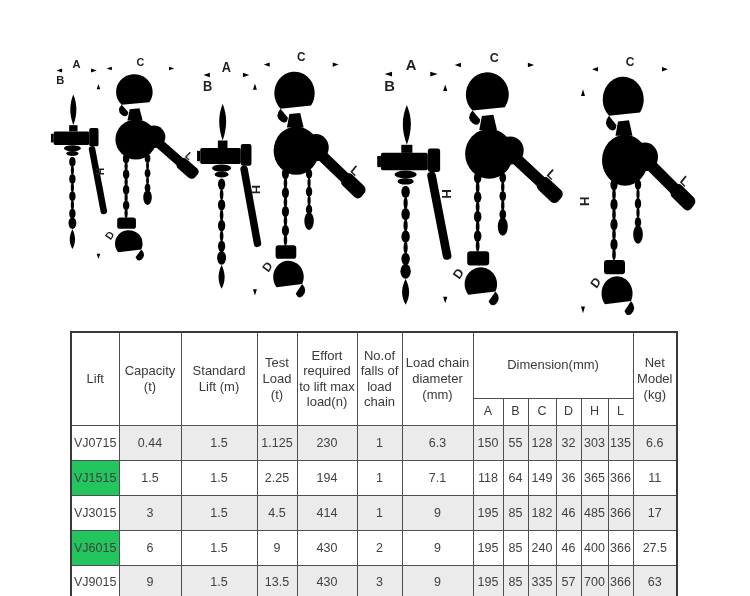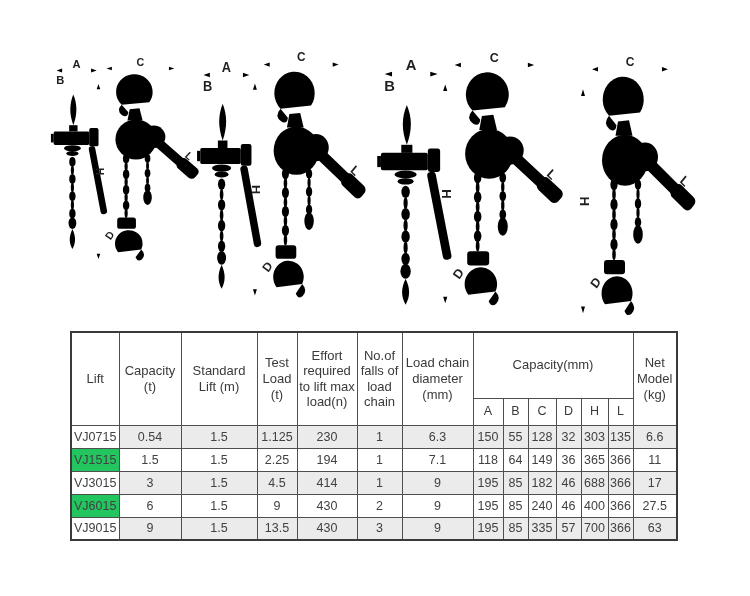--- a/index.html
+++ b/index.html
@@ -13,21 +13,21 @@
 
   
   table.spec{position:absolute;left:70px;top:331px;width:606px;border-collapse:collapse;
              table-layout:fixed;background:#fff;border:2px solid #3a3a3a;}
   table.spec th, table.spec td{border:1px solid #4f4f4f;text-align:center;vertical-align:middle;
              font-weight:400;color:#3a3a3a;padding:0 1px;overflow:hidden;}
   table.spec thead tr.main-hdr{height:66px;}
   table.spec thead tr.sub-hdr{height:27px;}
   table.spec thead th{font-size:13px;line-height:1.2;}
   table.spec thead tr.sub-hdr th{font-size:12.5px;}
-  table.spec tbody tr{height:23px;}
+  table.spec tbody tr{height:35px;}
   table.spec tbody td{font-size:12.5px;color:#414141;}
   table.spec tbody td.model{text-align:left;padding-left:2px;background:#22c55e;}
   table.spec tbody tr.shaded td{background:#ebebeb;}
   table.spec tbody tr.shaded td.model{background:#fff;}
 </style>
 </head>
 <body>
 
 <div class="canvas">
 
@@ -186,36 +186,36 @@
     </colgroup>
     <thead>
       <tr class="main-hdr">
         <th rowspan="2">Lift</th>
         <th rowspan="2">Capacity (t)</th>
         <th rowspan="2">Standard Lift (m)</th>
         <th rowspan="2">Test Load (t)</th>
         <th rowspan="2">Effort required to lift max load(n)</th>
         <th rowspan="2">No.of falls of load chain</th>
         <th rowspan="2">Load chain diameter (mm)</th>
-        <th colspan="6">Capacity(mm)</th>
+        <th colspan="6">Dimension(mm)</th>
         <th rowspan="2">Net Model (kg)</th>
       </tr>
       <tr class="sub-hdr">
         <th>A</th>
         <th>B</th>
         <th>C</th>
         <th>D</th>
         <th>H</th>
         <th>L</th>
       </tr>
     </thead>
     <tbody>
       <tr class="shaded">
         <td class="model">VJ0715</td>
-        <td>0.54</td>
+        <td>0.44</td>
         <td>1.5</td>
         <td>1.125</td>
         <td>230</td>
         <td>1</td>
         <td>6.3</td>
         <td>150</td>
         <td>55</td>
         <td>128</td>
         <td>32</td>
         <td>303</td>
@@ -243,21 +243,21 @@
         <td>3</td>
         <td>1.5</td>
         <td>4.5</td>
         <td>414</td>
         <td>1</td>
         <td>9</td>
         <td>195</td>
         <td>85</td>
         <td>182</td>
         <td>46</td>
-        <td>688</td>
+        <td>485</td>
         <td>366</td>
         <td>17</td>
       </tr>
       <tr>
         <td class="model">VJ6015</td>
         <td>6</td>
         <td>1.5</td>
         <td>9</td>
         <td>430</td>
         <td>2</td>

